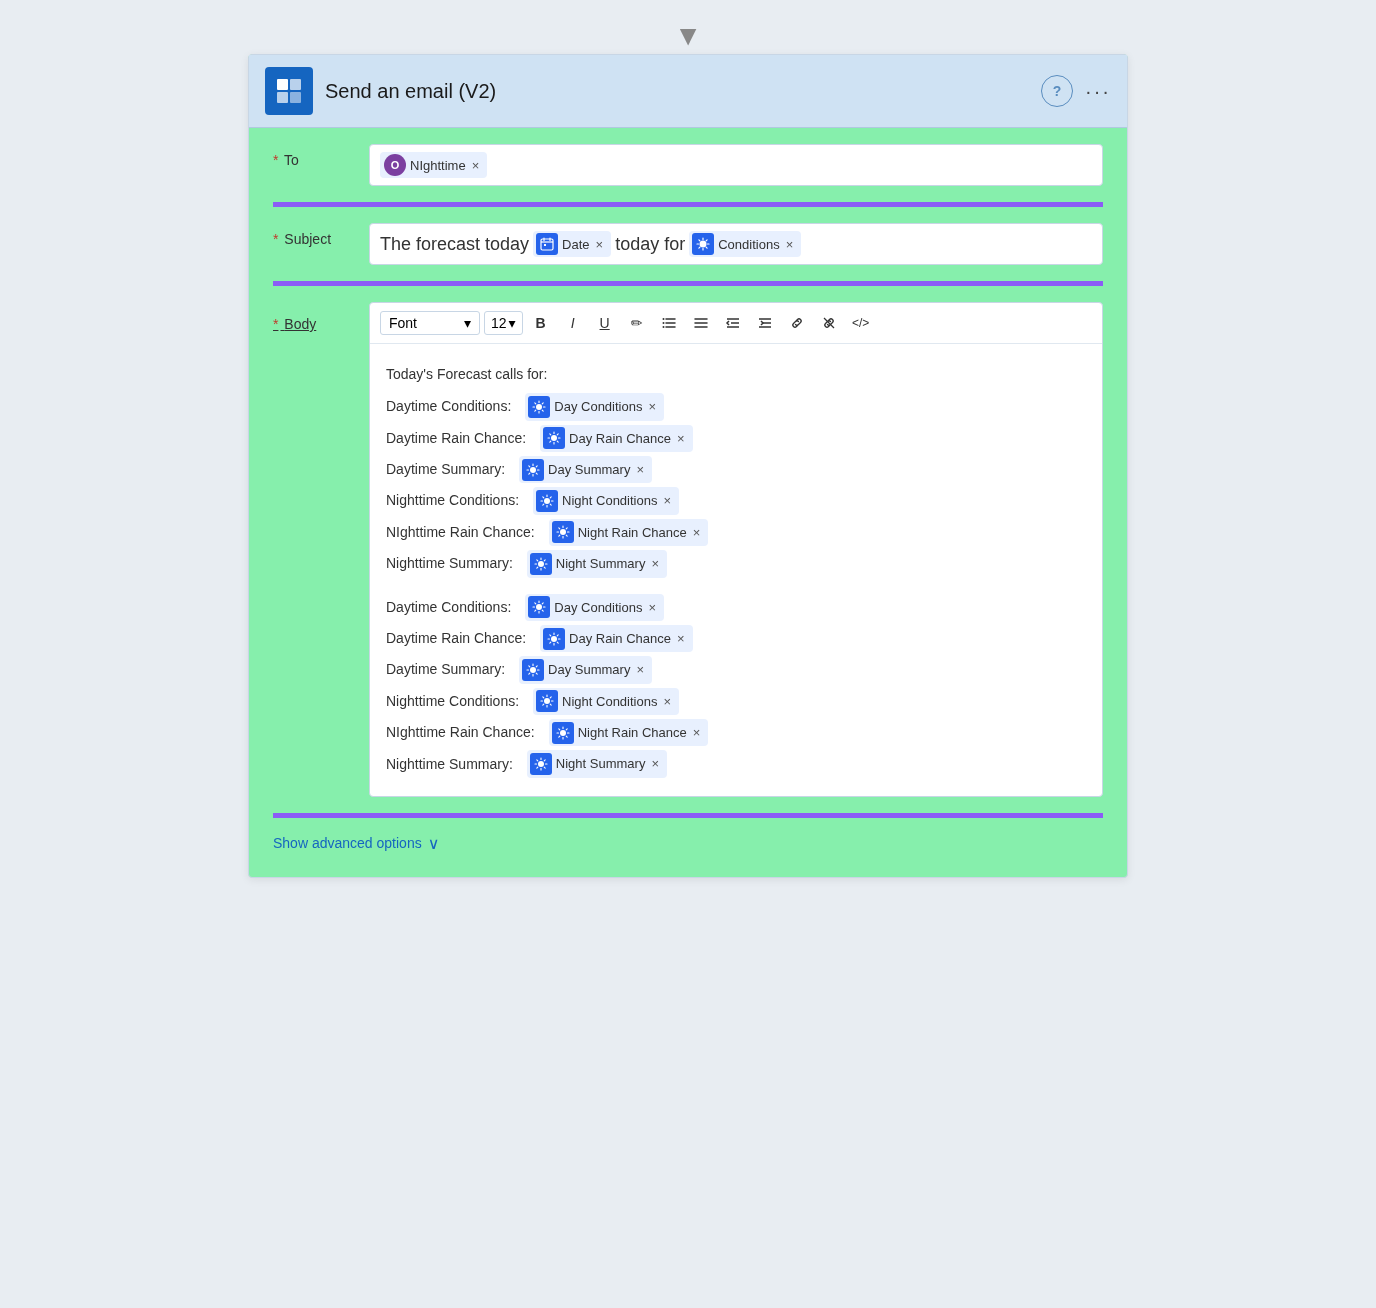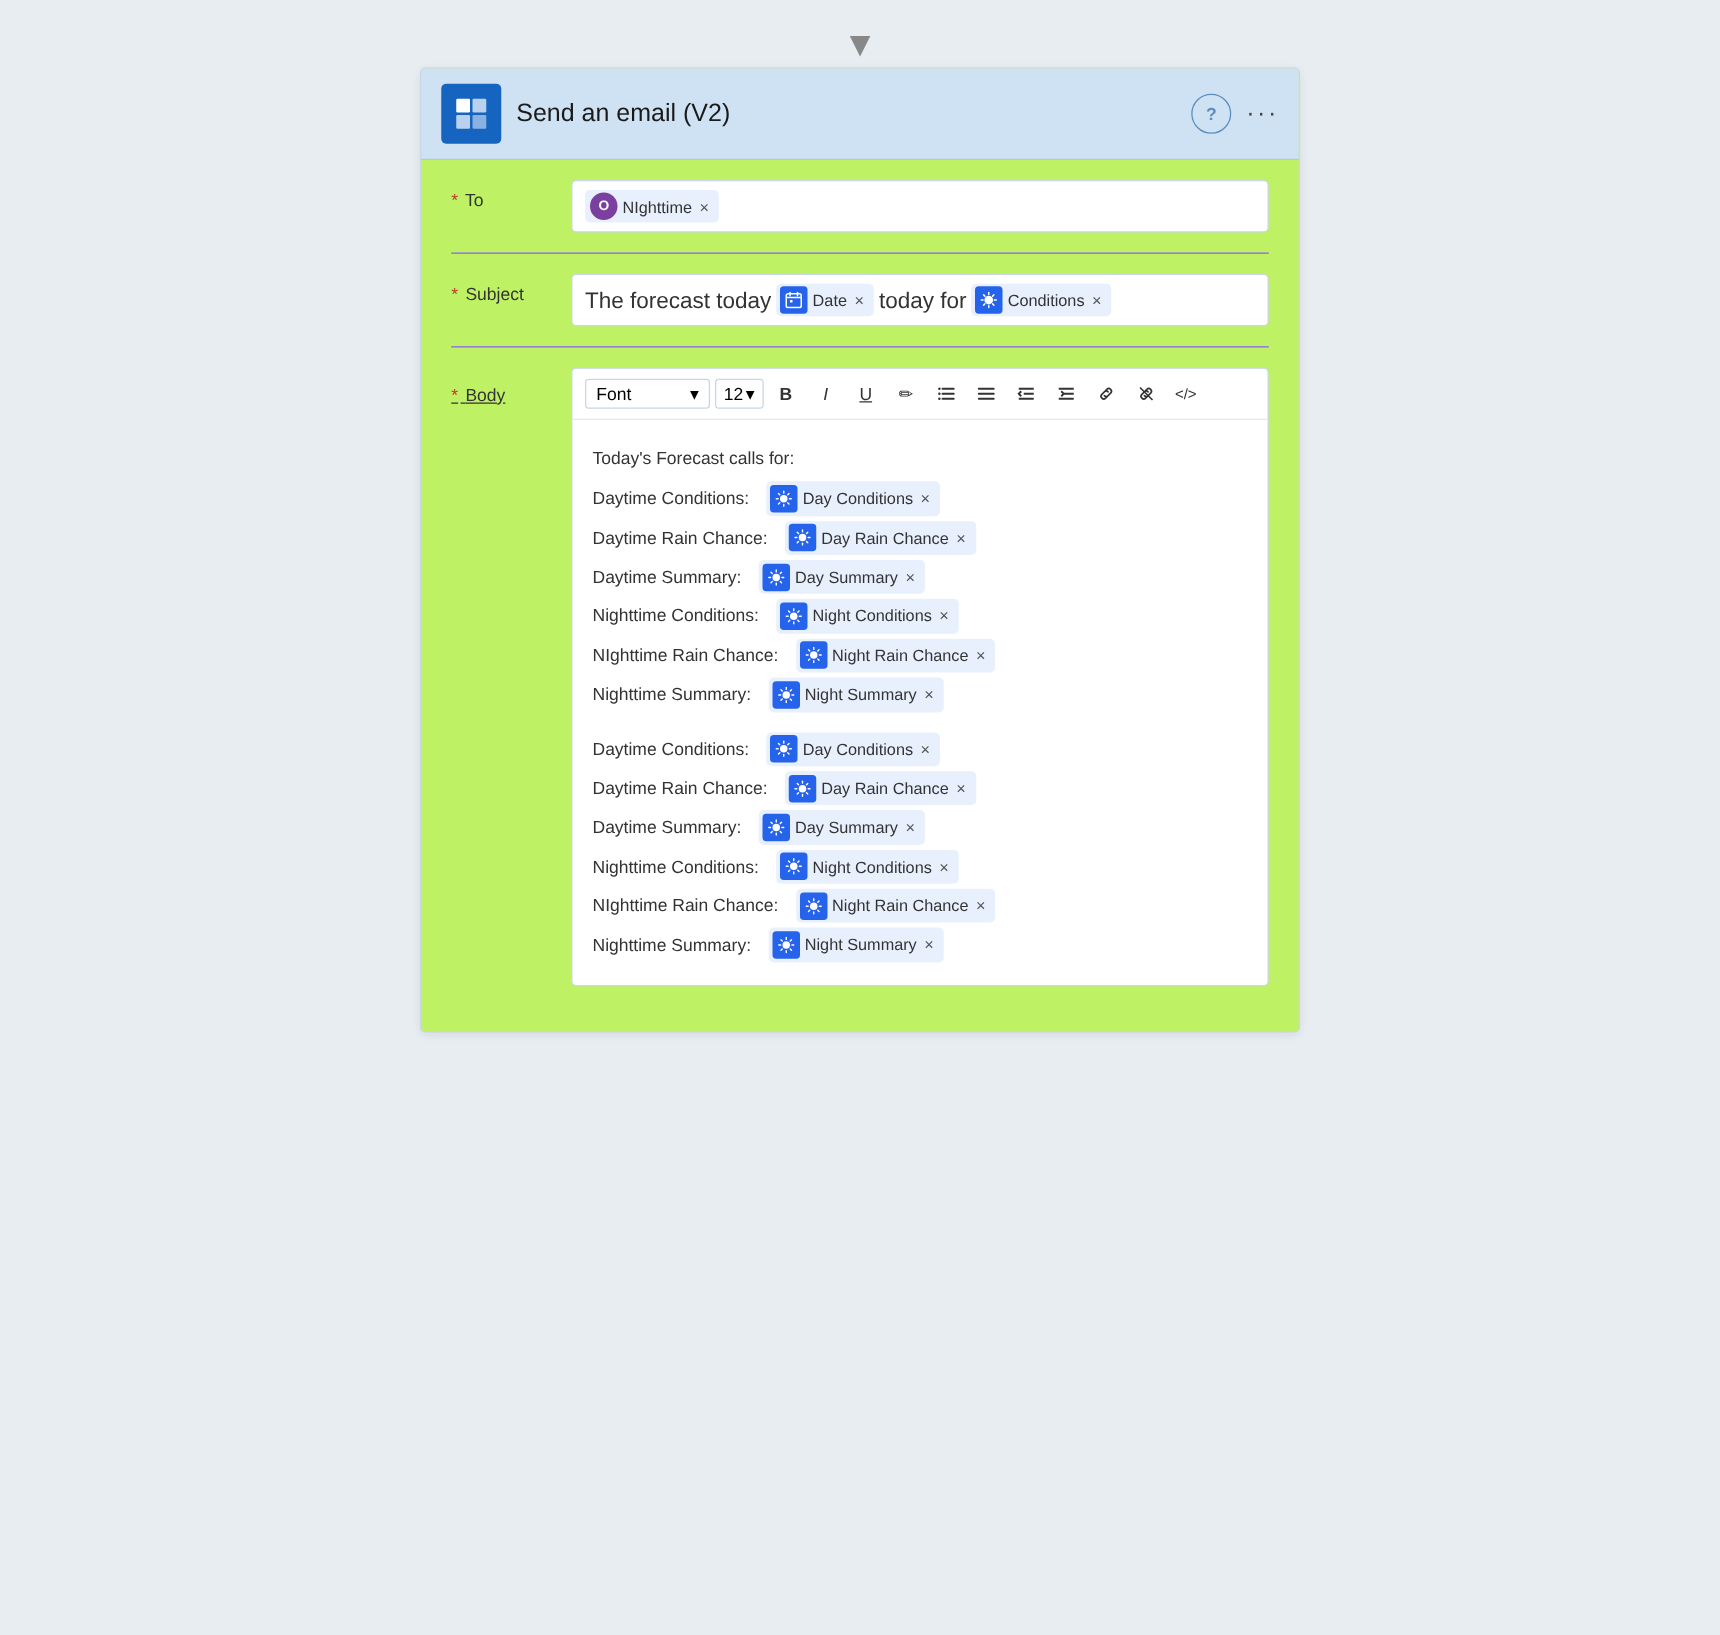--- a/index.html
+++ b/index.html
@@ -6,24 +6,24 @@
     body {
       background: #e8edf2;
       font-family: 'Segoe UI', sans-serif;
       display: flex;
       justify-content: center;
       align-items: flex-start;
       min-height: 100vh;
       padding: 20px;
     }
     .card {
-      background: #bef264;
+      background: #86efac;
       border: 1px solid #c8d6e5;
       border-radius: 4px;
-      width: 704px;
+      width: 880px;
       box-shadow: 0 2px 8px rgba(0,0,0,0.08);
     }
     
     .card-header {
       background: #cfe2f3;
       display: flex;
       align-items: center;
       justify-content: space-between;
       padding: 12px 16px;
       border-bottom: 1px solid #b0c8e0;
@@ -78,21 +78,21 @@
     }
     
     .card-body {
       padding: 0 24px 20px 24px;
     }
     
     .form-row {
       display: flex;
       align-items: flex-start;
       padding: 16px 0;
-      border-bottom: 1px solid #8b5cf6;
+      border-bottom: 5px solid #8b5cf6;
       gap: 16px;
     }
     .form-row:last-child {
       border-bottom: none;
     }
     .field-label {
       min-width: 80px;
       padding-top: 8px;
       font-size: 14px;
       color: #333;
@@ -667,16 +667,20 @@
         <span>Night Summary</span>
         <span class="tag-close">×</span>
       </div>
     </div>
                 </div>
             </div>
           </div>
         </div>
       </div>
 
+      <div class="advanced-options">
+        <span>Show advanced options</span>
+        <span style="font-size:16px;">∨</span>
+      </div>
 
     </div>
   </div>
 </div>
 
 </body></html>

